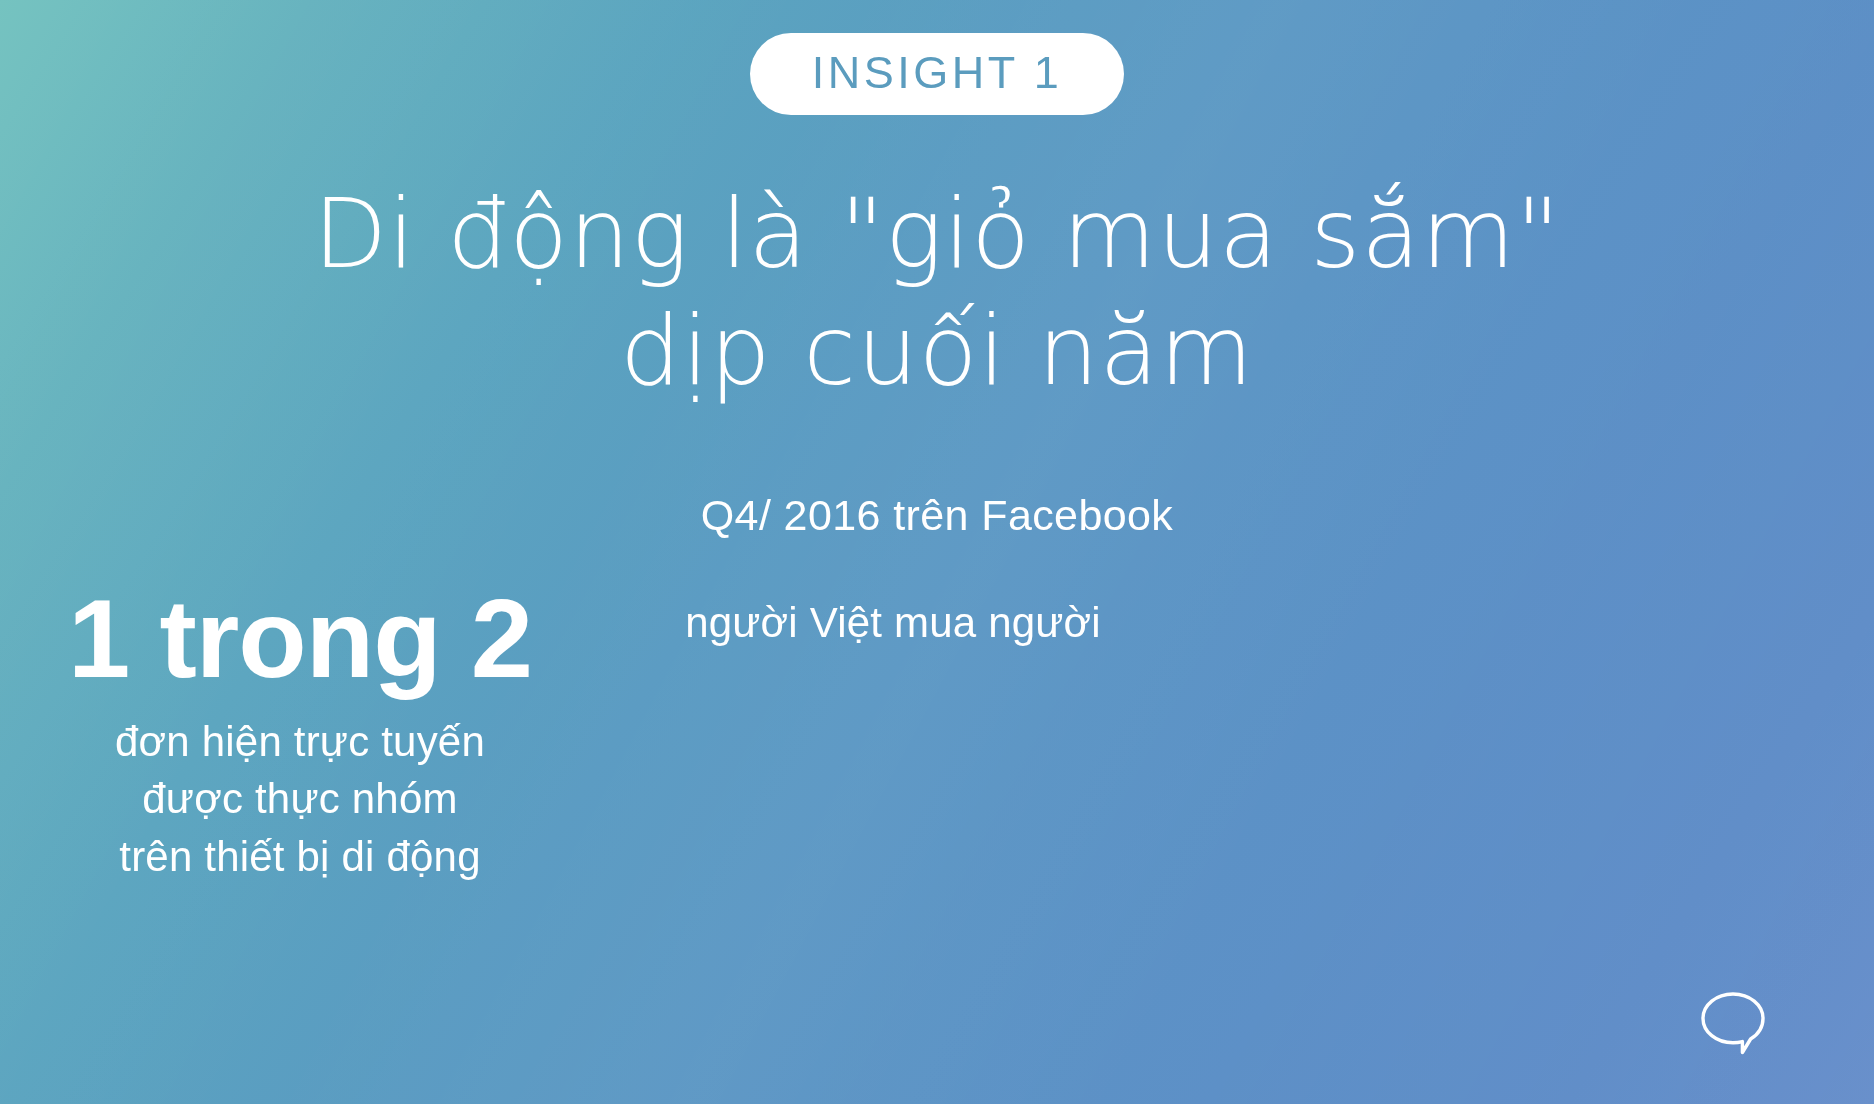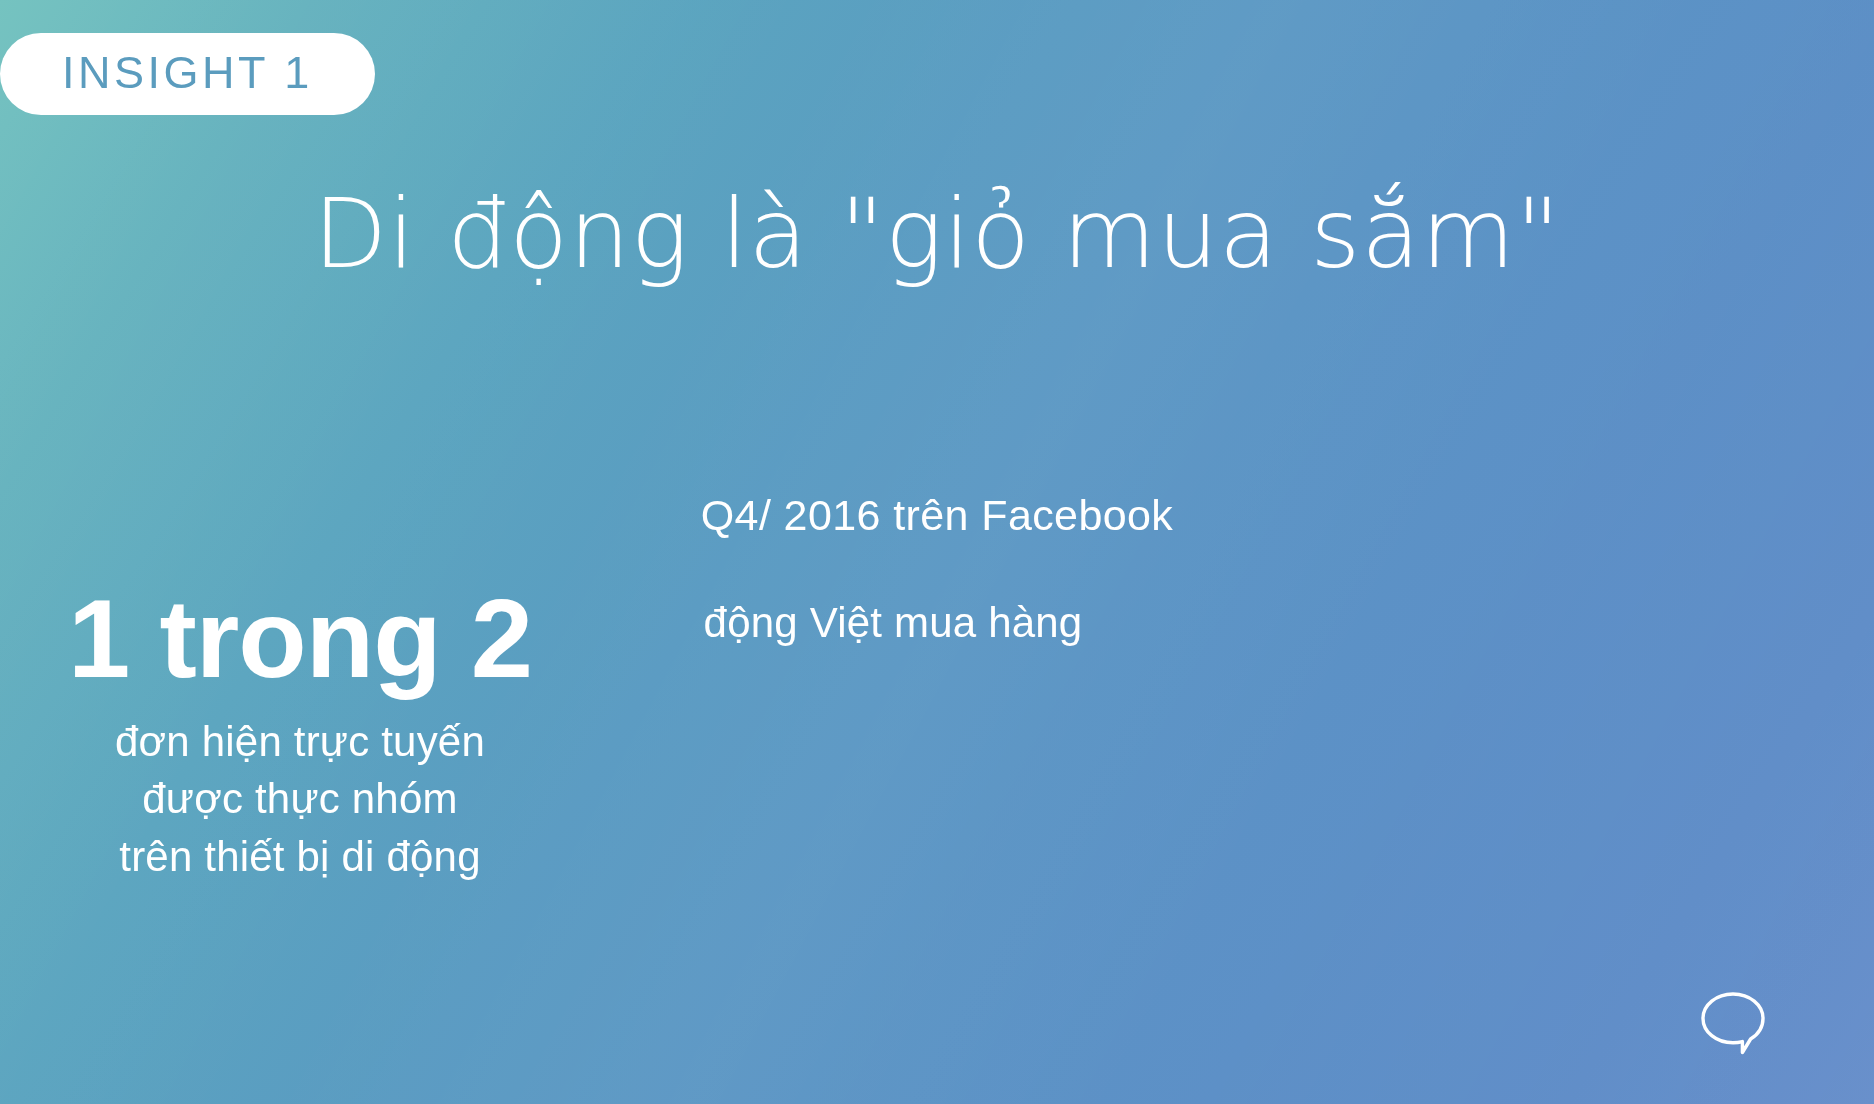--- a/index.html
+++ b/index.html
@@ -50,21 +50,21 @@
     height: 100%;
   }
 
   
   .badge-row {
     position: absolute;
     top: 33px;
     left: 0;
     width: 100%;
     display: flex;
-    justify-content: flex-start;
+    justify-content: center;
   }
   .badge {
     background: #ffffff;
     border-radius: 60px;
     padding: 17px 62px 20px 62px;
     min-width: 300px;
     text-align: center;
     box-sizing: border-box;
   }
   .badge-label {
@@ -179,38 +179,39 @@
   <div id="content">
 
     <div class="badge-row">
       <div class="badge">
         <span class="badge-label">INSIGHT 1</span>
       </div>
     </div>
 
     <div class="headline">
       <span class="hl-line">Di động là "giỏ mua sắm"</span>
+      <span class="hl-line">dịp cuối năm</span>
     </div>
 
     <div class="subtitle">Q4/ 2016 trên Facebook</div>
 
     <div class="stats">
 
       <div class="stat stat-left">
         <div class="stat-value">1 trong 2</div>
         <div class="stat-caption">
           <span>đơn hiện trực tuyến</span>
           <span>được thực nhóm</span>
           <span>trên thiết bị di động</span>
         </div>
       </div>
 
       <div class="stat stat-right">
         <div class="stat-caption">
-          <span>động Việt mua hàng</span>
+          <span>người Việt mua người</span>
         </div>
       </div>
 
     </div>
 
     <div class="bubble-icon">
       <svg width="74" height="74" viewBox="0 0 74 74" aria-hidden="true">
         <path d="M37 8
                  C 20.4 8 7 18.9 7 32.4
                  C 7 45.9 20.4 56.8 37 56.8

